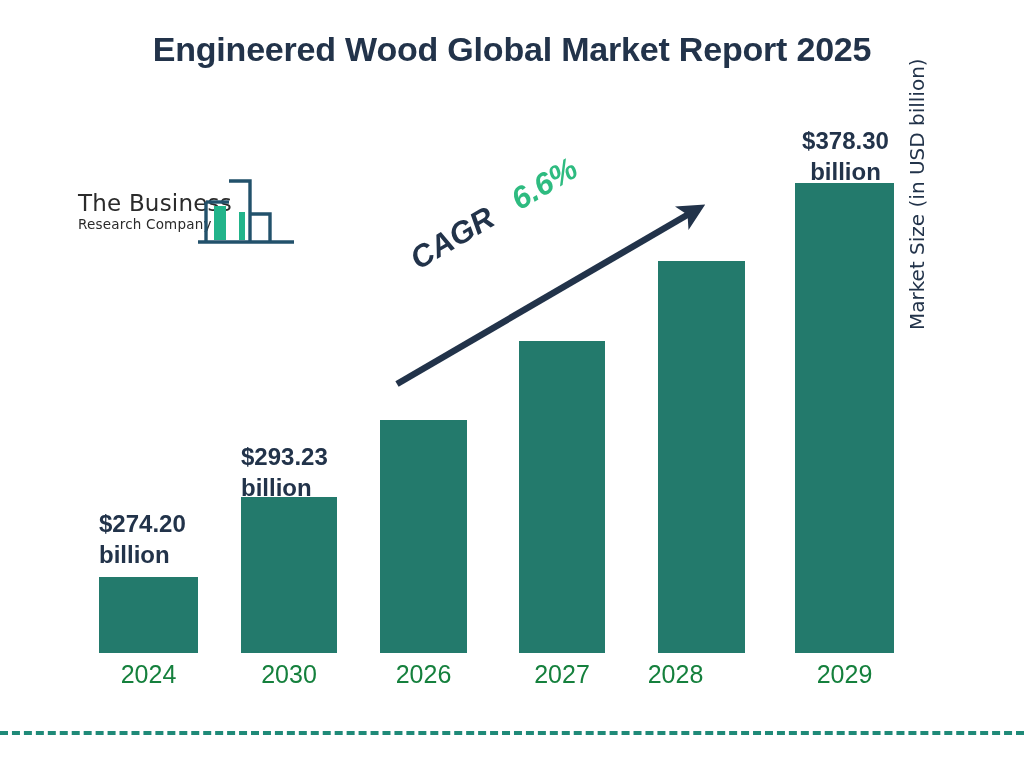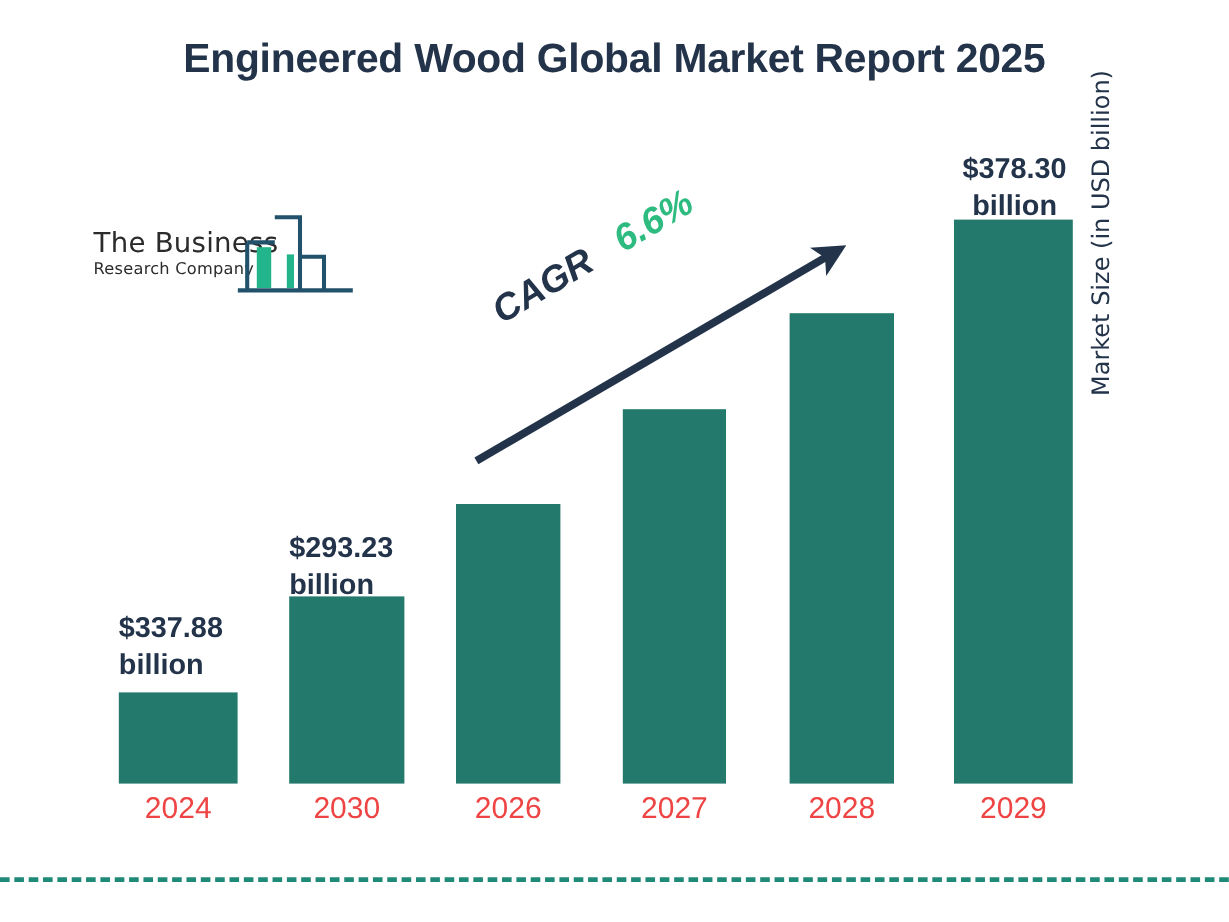--- a/index.html
+++ b/index.html
@@ -51,21 +51,21 @@
   
   .plot{position:absolute;left:0;top:0;width:1024px;height:768px;}
   .bar{
     position:absolute;
     background:#237A6C;
   }
   .xlabel{
     position:absolute;
     top:660px;
     font-size:25px;
-    color:#ef4444;
+    color:#15803d;
     text-align:center;
     font-family:"Liberation Sans", sans-serif;
   }
 
   
   .callout{
     position:absolute;
     font-size:24px;
     font-weight:bold;
     color:#22334A;
@@ -151,25 +151,25 @@
     <div class="bar" style="left:241px; top:497px; width:96px; height:156px;"></div>
     <div class="bar" style="left:380px; top:420px; width:87px; height:233px;"></div>
     <div class="bar" style="left:519px; top:341px; width:86px; height:312px;"></div>
     <div class="bar" style="left:658px; top:261px; width:87px; height:392px;"></div>
     <div class="bar" style="left:795px; top:183px; width:99px; height:470px;"></div>
 
     <div class="xlabel" style="left:99px;  width:99px;">2024</div>
     <div class="xlabel" style="left:241px; width:96px;">2030</div>
     <div class="xlabel" style="left:380px; width:87px;">2026</div>
     <div class="xlabel" style="left:519px; width:86px;">2027</div>
-    <div class="xlabel" style="left:658px; width:87px;">2028</div>
+    <div class="xlabel" style="left:632px; width:87px;">2028</div>
     <div class="xlabel" style="left:795px; width:99px;text-align:center;">2029</div>
 
     <div class="callout" style="left:99px; top:487px;">
-      <span>$337.88</span>
+      <span>$274.20</span>
       <span class="l2">billion</span>
     </div>
 
     <div class="callout" style="left:241px; top:420px;">
       <span>$293.23</span>
       <span class="l2">billion</span>
     </div>
 
     <div class="callout" style="left:773px; top:104px; text-align:center; width:145px;">
       <span>$378.30</span>

